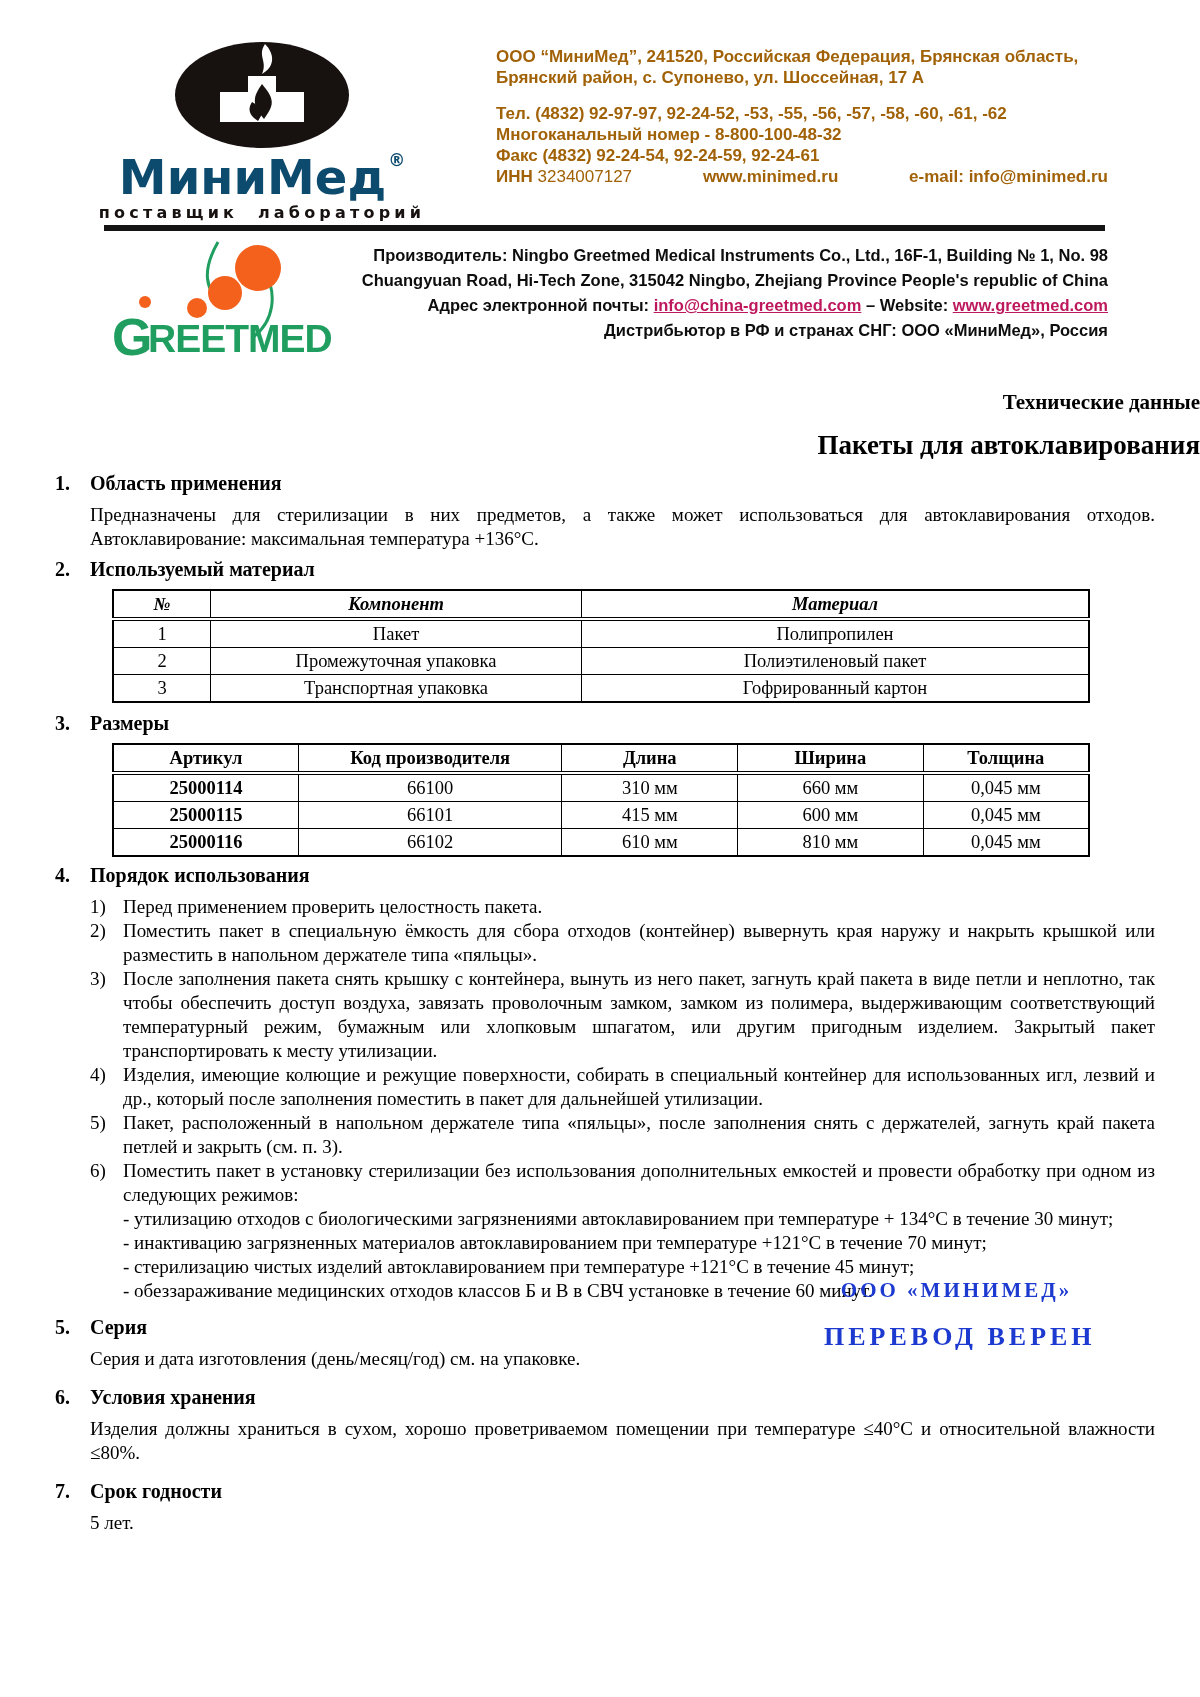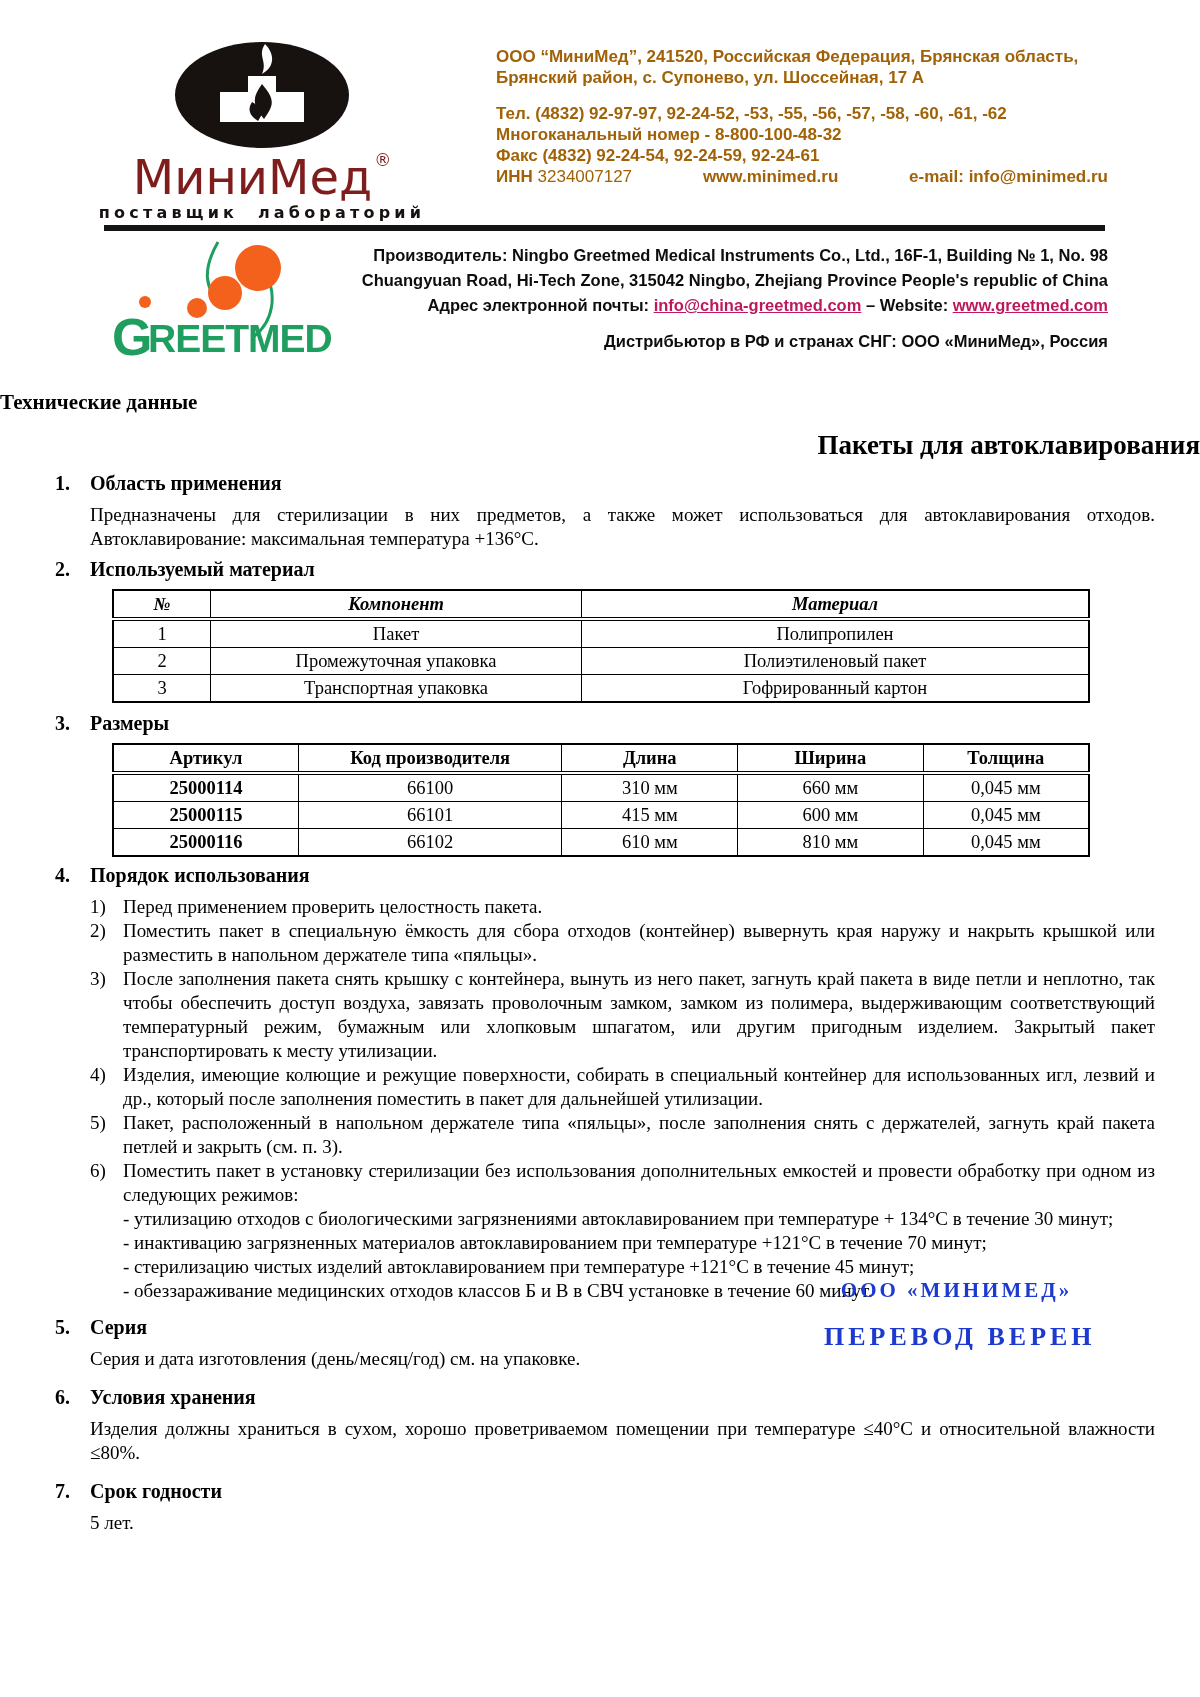--- a/index.html
+++ b/index.html
@@ -7,45 +7,45 @@
   body {
     width:1200px; height:1697px; position:relative;
     background:#ffffff; color:#000;
     font-family:"Liberation Serif", serif;
   }
   .page { position:absolute; inset:0; overflow:hidden; }
 
   
   .logo-block { position:absolute; left:92px; top:40px; width:340px; text-align:center; }
   .logo-oval { display:block; margin:0 auto 2px auto; }
-  .brand { font-family:"DejaVu Sans", sans-serif; font-weight:normal; font-size:48px;
-           letter-spacing:0px; line-height:1; color:#7f1d1d; white-space:nowrap; }
+  .brand { font-family:"DejaVu Sans", sans-serif; font-weight:bold; font-size:48px;
+           letter-spacing:0px; line-height:1; color:#0c4a6e; white-space:nowrap; }
   .brand sup { font-size:17px; vertical-align:28px; margin-left:2px; }
   .tagline { font-family:"DejaVu Sans", sans-serif; font-weight:bold; font-size:16px;
              letter-spacing:4.2px; word-spacing:10px; margin-top:2px; color:#171210; white-space:nowrap; }
 
   .contact { position:absolute; left:496px; top:46px; width:612px;
              font-family:"Liberation Sans", sans-serif; font-weight:bold;
              font-size:17px; line-height:1.24; color:#a16207; }
   .contact .gap { height:15px; }
   .inn-row { display:flex; justify-content:space-between; align-items:baseline; }
   .inn-row .inn-val { font-weight:normal; }
 
   .hr-thick { position:absolute; left:104px; top:225px; width:1001px; height:6px; background:#141414; }
 
   
   .greetmed { position:absolute; left:112px; top:236px; width:235px; height:122px; }
   .mfr { position:absolute; left:348px; top:243px; width:760px; text-align:right;
          font-family:"Liberation Sans", sans-serif; font-weight:bold; font-size:16.5px;
          line-height:1.52; color:#0d0d0d; }
   .mfr a, .mfr .lnk { color:#be185d; text-decoration:underline; }
-  .mfr .dist { margin-top:11px; }
-
-  
-  .doc-subtitle { position:absolute; left:0; top:390px; width:1200px; text-align:left;
+  .mfr .dist { }
+
+  
+  .doc-subtitle { position:absolute; left:0; top:390px; width:1200px; text-align:right;
                   font-weight:bold; font-size:21px; }
   .doc-title { position:absolute; left:0; top:430px; width:1200px; text-align:right;
                font-weight:bold; font-size:27px; }
 
   
   .content { position:absolute; left:55px; top:471px; width:1100px; font-size:19px; }
   .sec-head { display:flex; font-weight:bold; font-size:20px; line-height:24px; margin-top:0; }
   .sec-head .num { width:35px; flex:none; }
   .sec-body { margin-left:35px; text-align:justify; line-height:24px; margin-top:8px; }
 

